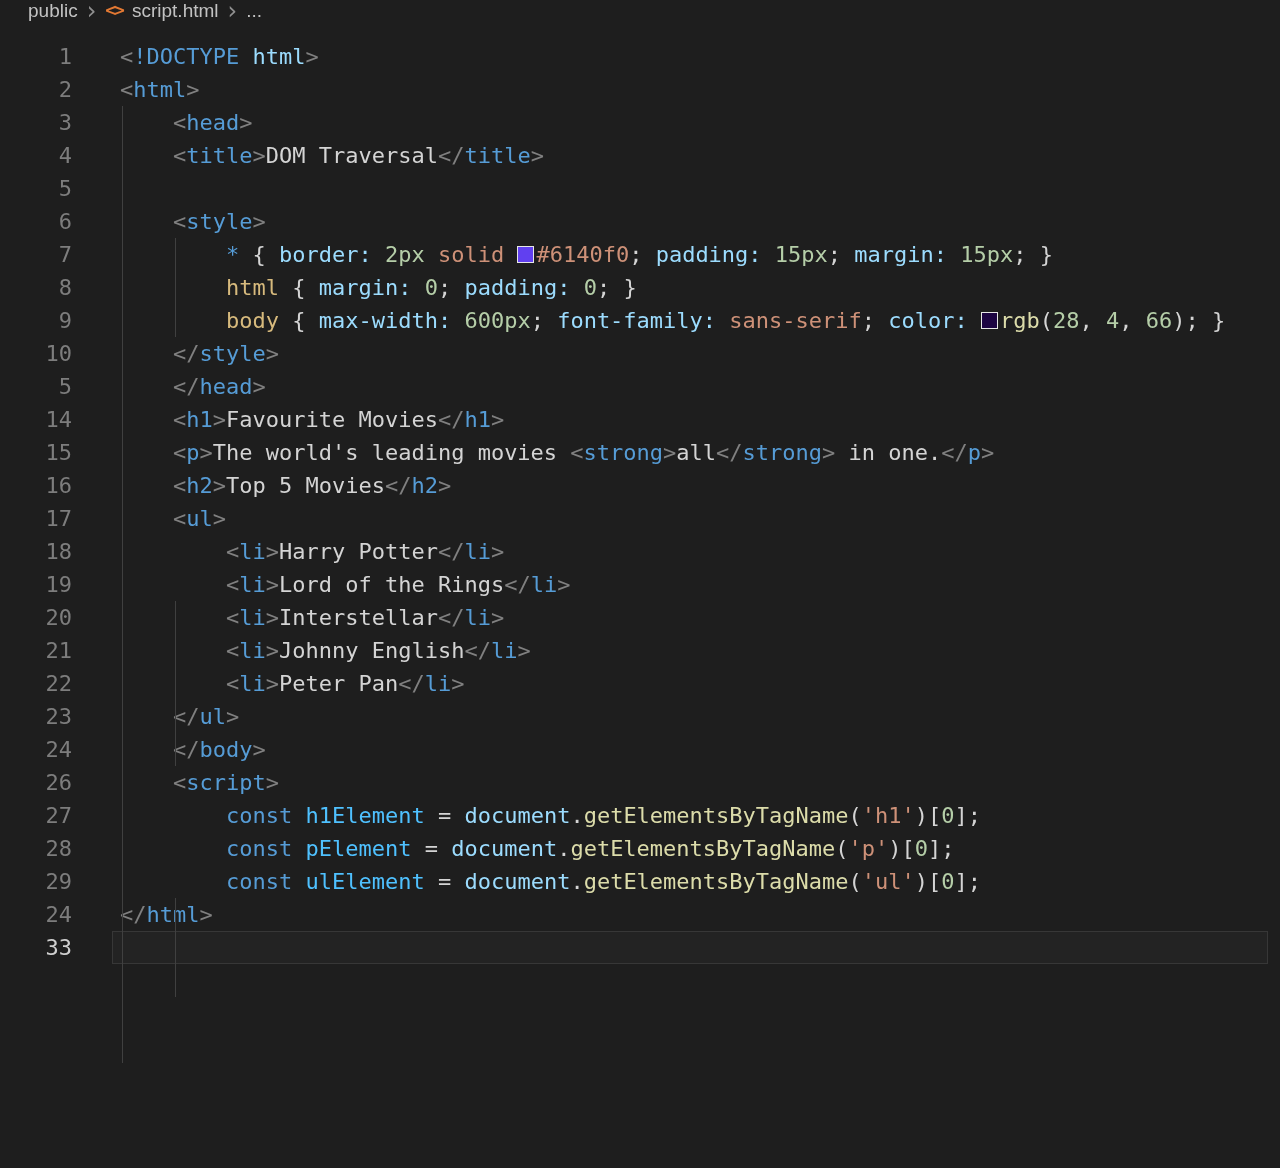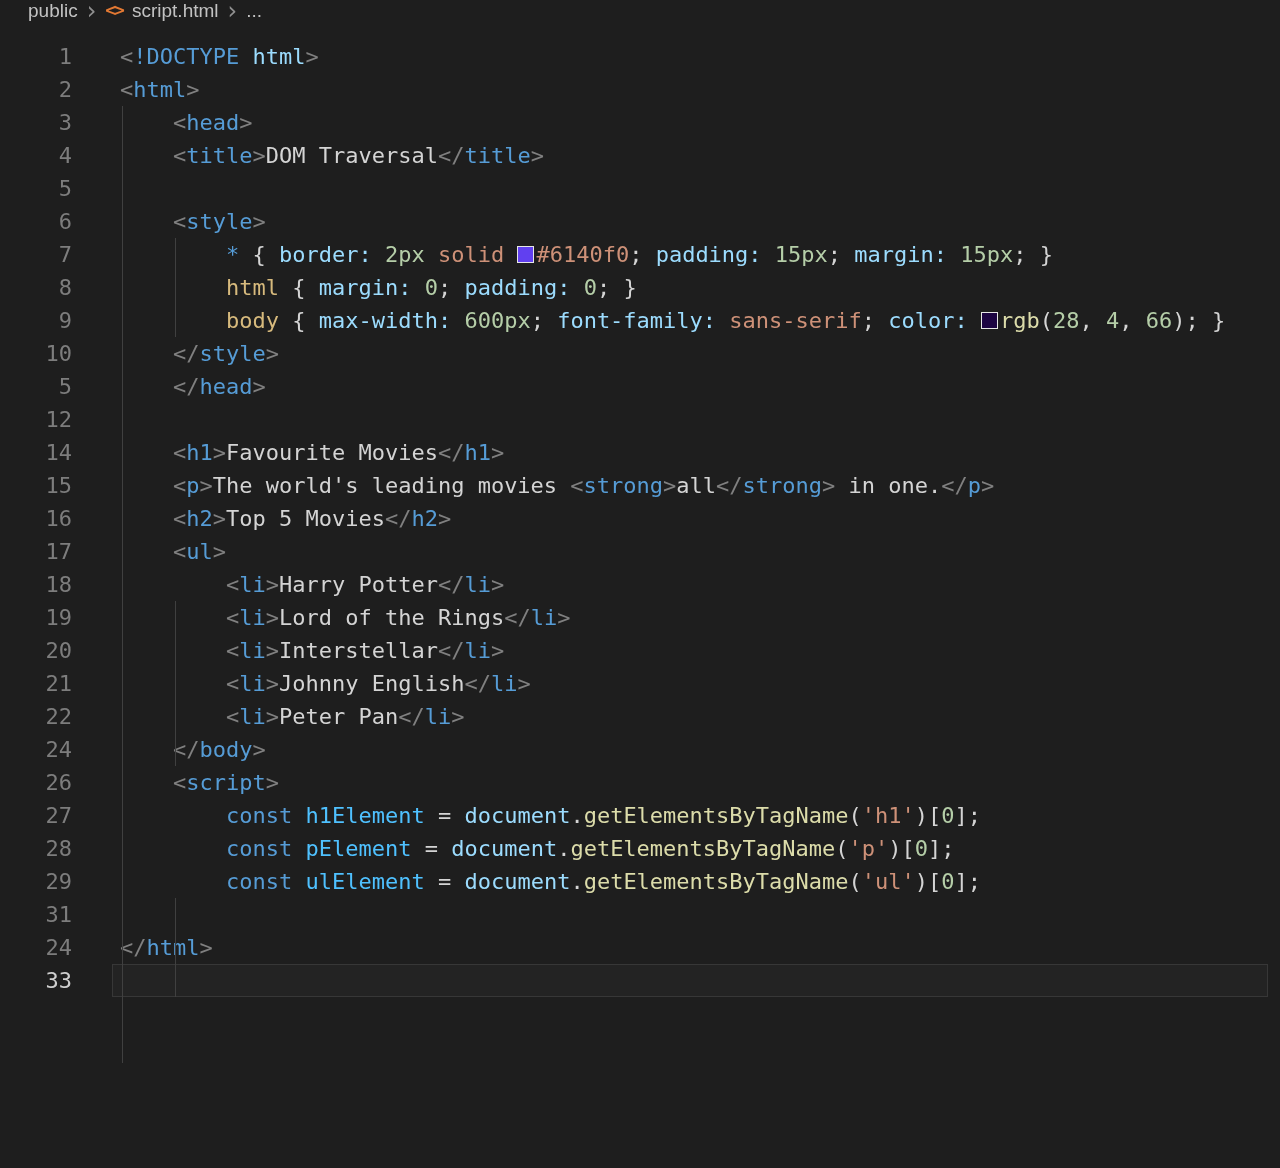--- a/index.html
+++ b/index.html
@@ -93,36 +93,35 @@
         <div class="code-line"><span class="line-number">2</span><span class="line-content"><span style="color: rgb(128, 128, 128);">&lt;</span><span style="color: rgb(86, 156, 214);">html</span><span style="color: rgb(128, 128, 128);">&gt;</span></span></div>
         <div class="code-line"><span class="line-number">3</span><span class="line-content"><span style="color: rgb(212, 212, 212);">    </span><span style="color: rgb(128, 128, 128);">&lt;</span><span style="color: rgb(86, 156, 214);">head</span><span style="color: rgb(128, 128, 128);">&gt;</span></span></div>
         <div class="code-line"><span class="line-number">4</span><span class="line-content"><span style="color: rgb(212, 212, 212);">    </span><span style="color: rgb(128, 128, 128);">&lt;</span><span style="color: rgb(86, 156, 214);">title</span><span style="color: rgb(128, 128, 128);">&gt;</span><span style="color: rgb(212, 212, 212);">DOM Traversal</span><span style="color: rgb(128, 128, 128);">&lt;/</span><span style="color: rgb(86, 156, 214);">title</span><span style="color: rgb(128, 128, 128);">&gt;</span></span></div>
         <div class="code-line"><span class="line-number">5</span><span class="line-content"></span></div>
         <div class="code-line"><span class="line-number">6</span><span class="line-content"><span style="color: rgb(212, 212, 212);">    </span><span style="color: rgb(128, 128, 128);">&lt;</span><span style="color: rgb(86, 156, 214);">style</span><span style="color: rgb(128, 128, 128);">&gt;</span></span></div>
         <div class="code-line"><span class="line-number">7</span><span class="line-content"><span style="color: rgb(212, 212, 212);">        </span><span style="color: rgb(86, 156, 214);">*</span><span style="color: rgb(212, 212, 212);"> { </span><span style="color: rgb(156, 220, 254);">border:</span><span style="color: rgb(212, 212, 212);"> </span><span style="color: rgb(181, 206, 168);">2px</span><span style="color: rgb(212, 212, 212);"> </span><span style="color: rgb(206, 145, 120);">solid</span><span style="color: rgb(212, 212, 212);"> </span><span class="swatch" style="background: rgb(97, 64, 240);"></span><span style="color: rgb(206, 145, 120);">#6140f0</span><span style="color: rgb(212, 212, 212);">; </span><span style="color: rgb(156, 220, 254);">padding:</span><span style="color: rgb(212, 212, 212);"> </span><span style="color: rgb(181, 206, 168);">15px</span><span style="color: rgb(212, 212, 212);">; </span><span style="color: rgb(156, 220, 254);">margin:</span><span style="color: rgb(212, 212, 212);"> </span><span style="color: rgb(181, 206, 168);">15px</span><span style="color: rgb(212, 212, 212);">; }</span></span></div>
         <div class="code-line"><span class="line-number">8</span><span class="line-content"><span style="color: rgb(212, 212, 212);">        </span><span style="color: rgb(215, 186, 125);">html</span><span style="color: rgb(212, 212, 212);"> { </span><span style="color: rgb(156, 220, 254);">margin:</span><span style="color: rgb(212, 212, 212);"> </span><span style="color: rgb(181, 206, 168);">0</span><span style="color: rgb(212, 212, 212);">; </span><span style="color: rgb(156, 220, 254);">padding:</span><span style="color: rgb(212, 212, 212);"> </span><span style="color: rgb(181, 206, 168);">0</span><span style="color: rgb(212, 212, 212);">; }</span></span></div>
         <div class="code-line"><span class="line-number">9</span><span class="line-content"><span style="color: rgb(212, 212, 212);">        </span><span style="color: rgb(215, 186, 125);">body</span><span style="color: rgb(212, 212, 212);"> { </span><span style="color: rgb(156, 220, 254);">max-width:</span><span style="color: rgb(212, 212, 212);"> </span><span style="color: rgb(181, 206, 168);">600px</span><span style="color: rgb(212, 212, 212);">; </span><span style="color: rgb(156, 220, 254);">font-family:</span><span style="color: rgb(212, 212, 212);"> </span><span style="color: rgb(206, 145, 120);">sans-serif</span><span style="color: rgb(212, 212, 212);">; </span><span style="color: rgb(156, 220, 254);">color:</span><span style="color: rgb(212, 212, 212);"> </span><span class="swatch" style="background: rgb(28, 4, 66);"></span><span style="color: rgb(220, 220, 170);">rgb</span><span style="color: rgb(212, 212, 212);">(</span><span style="color: rgb(181, 206, 168);">28</span><span style="color: rgb(212, 212, 212);">, </span><span style="color: rgb(181, 206, 168);">4</span><span style="color: rgb(212, 212, 212);">, </span><span style="color: rgb(181, 206, 168);">66</span><span style="color: rgb(212, 212, 212);">); }</span></span></div>
         <div class="code-line"><span class="line-number">10</span><span class="line-content"><span style="color: rgb(212, 212, 212);">    </span><span style="color: rgb(128, 128, 128);">&lt;/</span><span style="color: rgb(86, 156, 214);">style</span><span style="color: rgb(128, 128, 128);">&gt;</span></span></div>
         <div class="code-line"><span class="line-number">5</span><span class="line-content"><span style="color: rgb(212, 212, 212);">    </span><span style="color: rgb(128, 128, 128);">&lt;/</span><span style="color: rgb(86, 156, 214);">head</span><span style="color: rgb(128, 128, 128);">&gt;</span></span></div>
-        <div class="code-line"><span class="line-number">12</span><span class="line-content"></span></div>
         <div class="code-line"><span class="line-number">14</span><span class="line-content"><span style="color: rgb(212, 212, 212);">    </span><span style="color: rgb(128, 128, 128);">&lt;</span><span style="color: rgb(86, 156, 214);">h1</span><span style="color: rgb(128, 128, 128);">&gt;</span><span style="color: rgb(212, 212, 212);">Favourite Movies</span><span style="color: rgb(128, 128, 128);">&lt;/</span><span style="color: rgb(86, 156, 214);">h1</span><span style="color: rgb(128, 128, 128);">&gt;</span></span></div>
         <div class="code-line"><span class="line-number">15</span><span class="line-content"><span style="color: rgb(212, 212, 212);">    </span><span style="color: rgb(128, 128, 128);">&lt;</span><span style="color: rgb(86, 156, 214);">p</span><span style="color: rgb(128, 128, 128);">&gt;</span><span style="color: rgb(212, 212, 212);">The world's leading movies </span><span style="color: rgb(128, 128, 128);">&lt;</span><span style="color: rgb(86, 156, 214);">strong</span><span style="color: rgb(128, 128, 128);">&gt;</span><span style="color: rgb(212, 212, 212);">all</span><span style="color: rgb(128, 128, 128);">&lt;/</span><span style="color: rgb(86, 156, 214);">strong</span><span style="color: rgb(128, 128, 128);">&gt;</span><span style="color: rgb(212, 212, 212);"> in one.</span><span style="color: rgb(128, 128, 128);">&lt;/</span><span style="color: rgb(86, 156, 214);">p</span><span style="color: rgb(128, 128, 128);">&gt;</span></span></div>
         <div class="code-line"><span class="line-number">16</span><span class="line-content"><span style="color: rgb(212, 212, 212);">    </span><span style="color: rgb(128, 128, 128);">&lt;</span><span style="color: rgb(86, 156, 214);">h2</span><span style="color: rgb(128, 128, 128);">&gt;</span><span style="color: rgb(212, 212, 212);">Top 5 Movies</span><span style="color: rgb(128, 128, 128);">&lt;/</span><span style="color: rgb(86, 156, 214);">h2</span><span style="color: rgb(128, 128, 128);">&gt;</span></span></div>
         <div class="code-line"><span class="line-number">17</span><span class="line-content"><span style="color: rgb(212, 212, 212);">    </span><span style="color: rgb(128, 128, 128);">&lt;</span><span style="color: rgb(86, 156, 214);">ul</span><span style="color: rgb(128, 128, 128);">&gt;</span></span></div>
         <div class="code-line"><span class="line-number">18</span><span class="line-content"><span style="color: rgb(212, 212, 212);">        </span><span style="color: rgb(128, 128, 128);">&lt;</span><span style="color: rgb(86, 156, 214);">li</span><span style="color: rgb(128, 128, 128);">&gt;</span><span style="color: rgb(212, 212, 212);">Harry Potter</span><span style="color: rgb(128, 128, 128);">&lt;/</span><span style="color: rgb(86, 156, 214);">li</span><span style="color: rgb(128, 128, 128);">&gt;</span></span></div>
         <div class="code-line"><span class="line-number">19</span><span class="line-content"><span style="color: rgb(212, 212, 212);">        </span><span style="color: rgb(128, 128, 128);">&lt;</span><span style="color: rgb(86, 156, 214);">li</span><span style="color: rgb(128, 128, 128);">&gt;</span><span style="color: rgb(212, 212, 212);">Lord of the Rings</span><span style="color: rgb(128, 128, 128);">&lt;/</span><span style="color: rgb(86, 156, 214);">li</span><span style="color: rgb(128, 128, 128);">&gt;</span></span></div>
         <div class="code-line"><span class="line-number">20</span><span class="line-content"><span style="color: rgb(212, 212, 212);">        </span><span style="color: rgb(128, 128, 128);">&lt;</span><span style="color: rgb(86, 156, 214);">li</span><span style="color: rgb(128, 128, 128);">&gt;</span><span style="color: rgb(212, 212, 212);">Interstellar</span><span style="color: rgb(128, 128, 128);">&lt;/</span><span style="color: rgb(86, 156, 214);">li</span><span style="color: rgb(128, 128, 128);">&gt;</span></span></div>
         <div class="code-line"><span class="line-number">21</span><span class="line-content"><span style="color: rgb(212, 212, 212);">        </span><span style="color: rgb(128, 128, 128);">&lt;</span><span style="color: rgb(86, 156, 214);">li</span><span style="color: rgb(128, 128, 128);">&gt;</span><span style="color: rgb(212, 212, 212);">Johnny English</span><span style="color: rgb(128, 128, 128);">&lt;/</span><span style="color: rgb(86, 156, 214);">li</span><span style="color: rgb(128, 128, 128);">&gt;</span></span></div>
         <div class="code-line"><span class="line-number">22</span><span class="line-content"><span style="color: rgb(212, 212, 212);">        </span><span style="color: rgb(128, 128, 128);">&lt;</span><span style="color: rgb(86, 156, 214);">li</span><span style="color: rgb(128, 128, 128);">&gt;</span><span style="color: rgb(212, 212, 212);">Peter Pan</span><span style="color: rgb(128, 128, 128);">&lt;/</span><span style="color: rgb(86, 156, 214);">li</span><span style="color: rgb(128, 128, 128);">&gt;</span></span></div>
+        <div class="code-line"><span class="line-number">23</span><span class="line-content"><span style="color: rgb(212, 212, 212);">    </span><span style="color: rgb(128, 128, 128);">&lt;/</span><span style="color: rgb(86, 156, 214);">ul</span><span style="color: rgb(128, 128, 128);">&gt;</span></span></div>
         <div class="code-line"><span class="line-number">24</span><span class="line-content"><span style="color: rgb(212, 212, 212);">    </span><span style="color: rgb(128, 128, 128);">&lt;/</span><span style="color: rgb(86, 156, 214);">body</span><span style="color: rgb(128, 128, 128);">&gt;</span></span></div>
         <div class="code-line"><span class="line-number">26</span><span class="line-content"><span style="color: rgb(212, 212, 212);">    </span><span style="color: rgb(128, 128, 128);">&lt;</span><span style="color: rgb(86, 156, 214);">script</span><span style="color: rgb(128, 128, 128);">&gt;</span></span></div>
         <div class="code-line"><span class="line-number">27</span><span class="line-content"><span style="color: rgb(212, 212, 212);">        </span><span style="color: rgb(86, 156, 214);">const</span><span style="color: rgb(212, 212, 212);"> </span><span style="color: rgb(79, 193, 255);">h1Element</span><span style="color: rgb(212, 212, 212);"> = </span><span style="color: rgb(156, 220, 254);">document</span><span style="color: rgb(212, 212, 212);">.</span><span style="color: rgb(220, 220, 170);">getElementsByTagName</span><span style="color: rgb(212, 212, 212);">(</span><span style="color: rgb(206, 145, 120);">'h1'</span><span style="color: rgb(212, 212, 212);">)[</span><span style="color: rgb(181, 206, 168);">0</span><span style="color: rgb(212, 212, 212);">];</span></span></div>
         <div class="code-line"><span class="line-number">28</span><span class="line-content"><span style="color: rgb(212, 212, 212);">        </span><span style="color: rgb(86, 156, 214);">const</span><span style="color: rgb(212, 212, 212);"> </span><span style="color: rgb(79, 193, 255);">pElement</span><span style="color: rgb(212, 212, 212);"> = </span><span style="color: rgb(156, 220, 254);">document</span><span style="color: rgb(212, 212, 212);">.</span><span style="color: rgb(220, 220, 170);">getElementsByTagName</span><span style="color: rgb(212, 212, 212);">(</span><span style="color: rgb(206, 145, 120);">'p'</span><span style="color: rgb(212, 212, 212);">)[</span><span style="color: rgb(181, 206, 168);">0</span><span style="color: rgb(212, 212, 212);">];</span></span></div>
         <div class="code-line"><span class="line-number">29</span><span class="line-content"><span style="color: rgb(212, 212, 212);">        </span><span style="color: rgb(86, 156, 214);">const</span><span style="color: rgb(212, 212, 212);"> </span><span style="color: rgb(79, 193, 255);">ulElement</span><span style="color: rgb(212, 212, 212);"> = </span><span style="color: rgb(156, 220, 254);">document</span><span style="color: rgb(212, 212, 212);">.</span><span style="color: rgb(220, 220, 170);">getElementsByTagName</span><span style="color: rgb(212, 212, 212);">(</span><span style="color: rgb(206, 145, 120);">'ul'</span><span style="color: rgb(212, 212, 212);">)[</span><span style="color: rgb(181, 206, 168);">0</span><span style="color: rgb(212, 212, 212);">];</span></span></div>
-        <div class="code-line"><span class="line-number">31</span><span class="line-content"></span></div>
         <div class="code-line"><span class="line-number">24</span><span class="line-content"><span style="color: rgb(128, 128, 128);">&lt;/</span><span style="color: rgb(86, 156, 214);">html</span><span style="color: rgb(128, 128, 128);">&gt;</span></span></div>
         <div class="code-line current"><span class="line-number">33</span><span class="line-content"></span></div>
       </div>
     <div style="position: absolute; left: 0px; top: 0px;">
         <div class="indent-guide" style="left: 122px; top: 66px; height: 957px;"></div>
         <div class="indent-guide" style="left: 175px; top: 198px; height: 99px;"></div>
         <div class="indent-guide" style="left: 175px; top: 561px; height: 165px;"></div>
         <div class="indent-guide" style="left: 175px; top: 858px; height: 99px;"></div>
       </div>
   </div>

